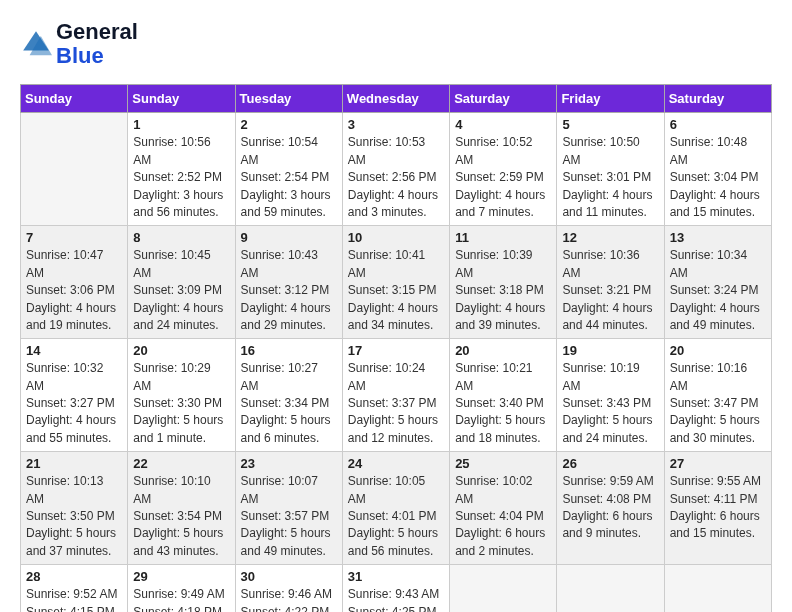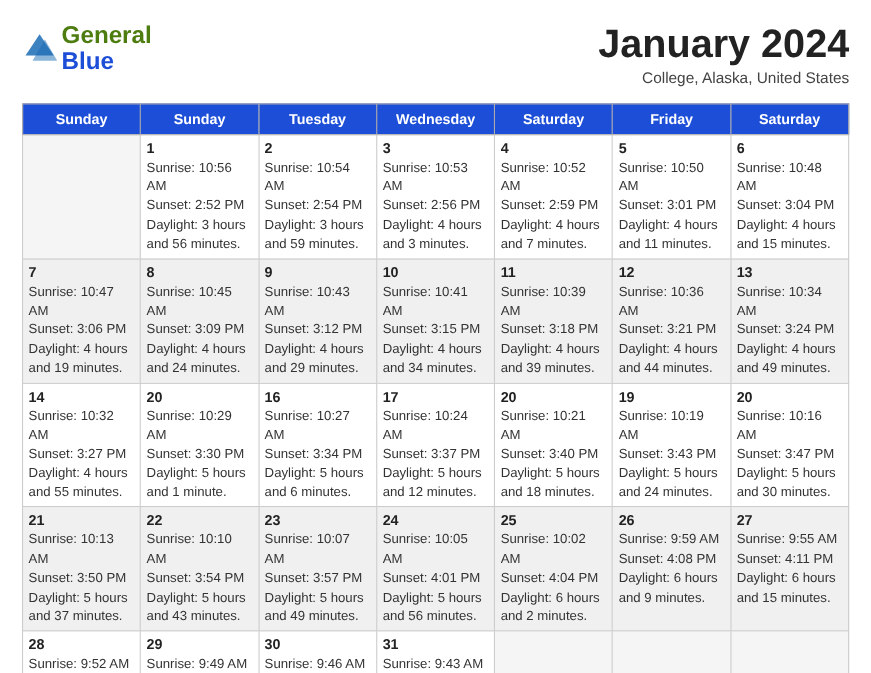--- a/index.html
+++ b/index.html
@@ -21,21 +21,21 @@
       align-items: center;
       gap: 4px;
     }
     .logo-text {
       font-size: 22px;
       font-weight: bold;
       line-height: 1.1;
       color: #000;
     }
     .logo-text span {
-      color: #4d7c0f;
+      color: #0f172a;
     }
     .logo-icon {
       width: 32px;
       height: 32px;
     }
     .title-block {
       text-align: right;
     }
     .month-title {
       font-size: 36px;
@@ -47,26 +47,26 @@
       font-size: 14px;
       color: #444;
       margin-top: 2px;
     }
     .calendar-table {
       width: 100%;
       border-collapse: collapse;
       table-layout: fixed;
     }
     .calendar-table th {
-      background-color: #1d4ed8;
+      background-color: #6d28d9;
       color: #fff;
       font-size: 13px;
       font-weight: bold;
       padding: 6px 4px;
-      text-align: center;
+      text-align: left;
       border: 1px solid #aaa;
     }
     .calendar-table td {
       border: 1px solid #ccc;
       vertical-align: top;
       padding: 4px 5px;
       font-size: 10.5px;
       color: #333;
       height: 88px;
       background: #fff;
@@ -97,24 +97,20 @@
   <div class="logo">
     <svg class="logo-icon" viewBox="0 0 40 40" xmlns="http://www.w3.org/2000/svg">
       <polygon points="20,4 36,28 4,28" fill="#1a6bb5" opacity="0.85"></polygon>
       <polygon points="26,10 40,34 12,34" fill="#1a6bb5" opacity="0.5"></polygon>
     </svg>
     <div class="logo-text">
       <span>General</span><br>
       <span style="color:#1d4ed8;">Blue</span>
     </div>
   </div>
-  <div class="title-block">
-    <div class="month-title">January 2024</div>
-    <div class="location-subtitle">College, Alaska, United States</div>
-  </div>
 </div>
 
 <table class="calendar-table">
   <thead>
     <tr>
     <th>Sunday</th>
         <th>Sunday</th>
         <th>Tuesday</th>
         <th>Wednesday</th>
         <th>Saturday</th>

